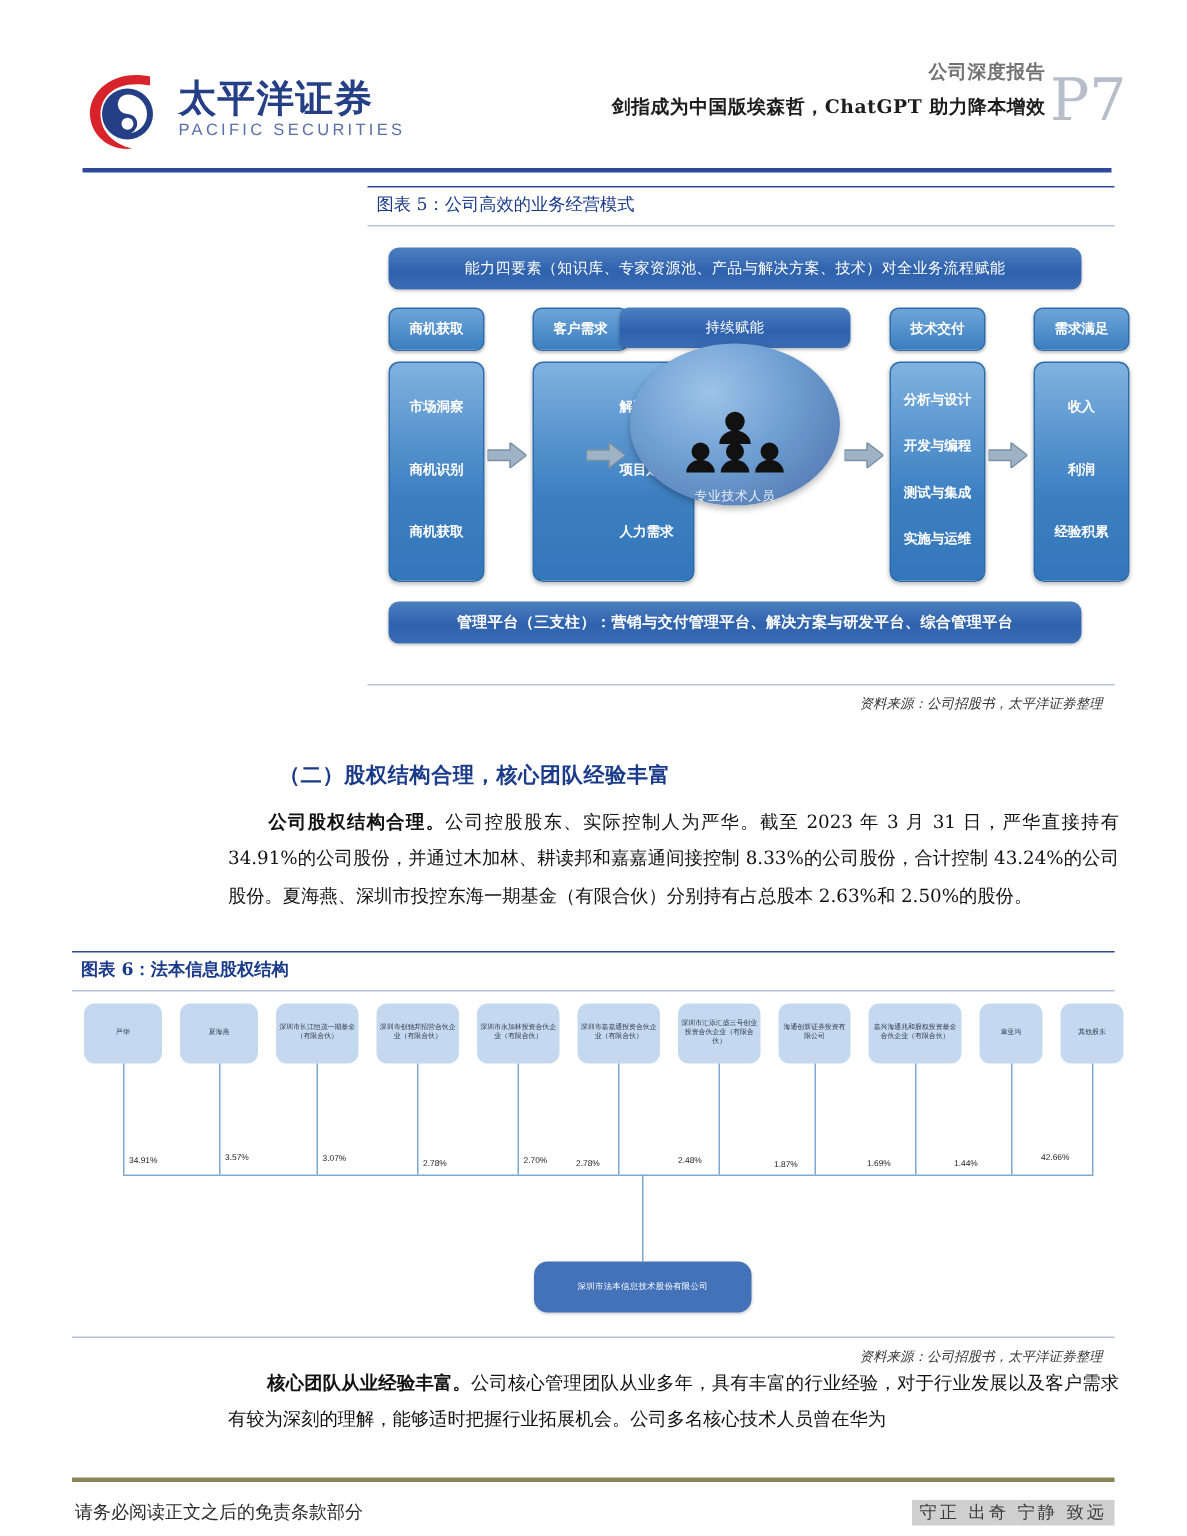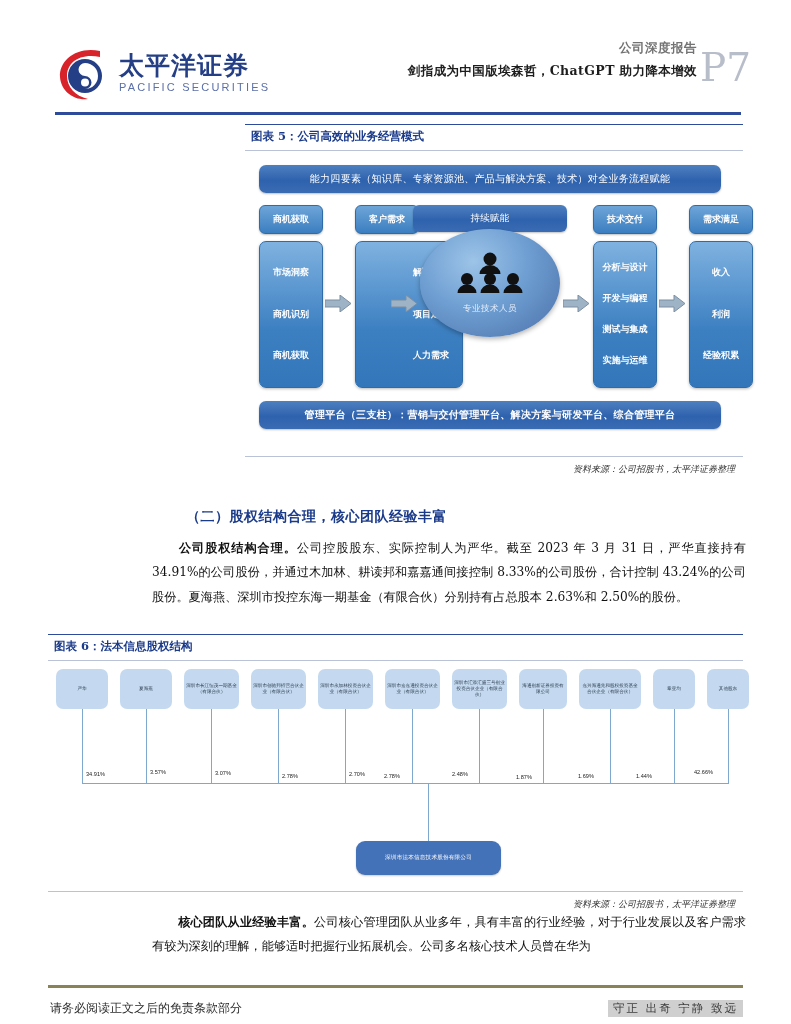--- a/index.html
+++ b/index.html
@@ -29,21 +29,21 @@
               padding-right:48px;}
   .hdr-sub{font-size:12.5px;color:#1d1d1d;font-weight:bold;letter-spacing:.4px;
            font-family:"DejaVu Serif","Liberation Serif",serif;padding-right:48px;}
   .pageno{position:absolute;right:40px;top:48px;font-size:39px;color:#b8bec9;
           font-family:"DejaVu Serif","Liberation Serif",serif;line-height:1;}
 
   .hdr-rule{position:absolute;left:55px;top:112px;width:686px;height:2.5px;background:#2d4b9a;}
 
   
   .ex5{position:absolute;left:245px;top:124px;width:498px;}
-  .ex5-title{font-size:11.5px;color:#1a3a8a;font-weight:bold;
+  .ex5-title{font-size:11.5px;color:#1a3a8a;font-weight:normal;
              font-family:"DejaVu Serif","Liberation Serif",serif;
              padding:4px 0 6px 6px;border-top:1.6px solid #2d4b9a;}
   .ex5-body{position:relative;border-top:.8px solid #b9c2d6;
             border-bottom:.8px solid #b9c2d6;height:305px;background:#fff;}
 
   .cap-bar{position:absolute;left:14px;top:14px;width:462px;height:28px;border-radius:7px;
            background:linear-gradient(180deg,#4d80c0 0%,#2f62ad 55%,#3a6cb4 100%);
            box-shadow:0 1px 2px rgba(0,0,0,.25);
            display:flex;align-items:center;justify-content:center;
            color:#fff;font-size:10px;font-weight:normal;letter-spacing:.3px;
@@ -65,21 +65,21 @@
           background:linear-gradient(180deg,#7fb2e0 0%,#3d80c2 60%,#3376b9 100%);
           border:1px solid #2f6ba8;box-shadow:0 1px 3px rgba(0,0,0,.28);
           display:flex;flex-direction:column;align-items:center;justify-content:space-around;
           color:#fff;font-size:9px;font-weight:bold;padding:10px 0;
           font-family:"DejaVu Serif","Liberation Serif",serif;}
   .colbox span{display:block;line-height:1.1;}
 
   .center-oval{position:absolute;left:175px;top:78px;width:140px;height:108px;border-radius:50%;
                background:radial-gradient(ellipse at 38% 30%,#9dc4e8 0%,#6e9ed2 45%,#4a6fa8 100%);
                box-shadow:0 2px 5px rgba(0,0,0,.3);
-               display:flex;flex-direction:column;align-items:center;justify-content:center;}
+               display:flex;flex-direction:column;align-items:center;justify-content:flex-end;}
   .oval-label{color:#e9eef8;font-size:8.5px;letter-spacing:.5px;margin-top:4px;
               font-family:"DejaVu Serif","Liberation Serif",serif;}
   .people{width:74px;height:48px;}
 
   .arrow{position:absolute;width:26px;height:17px;}
 
   .ex5-src{font-size:9px;color:#333;font-style:italic;text-align:right;
            padding:6px 8px 0 0;font-family:"DejaVu Serif","Liberation Serif",serif;}
 
   

